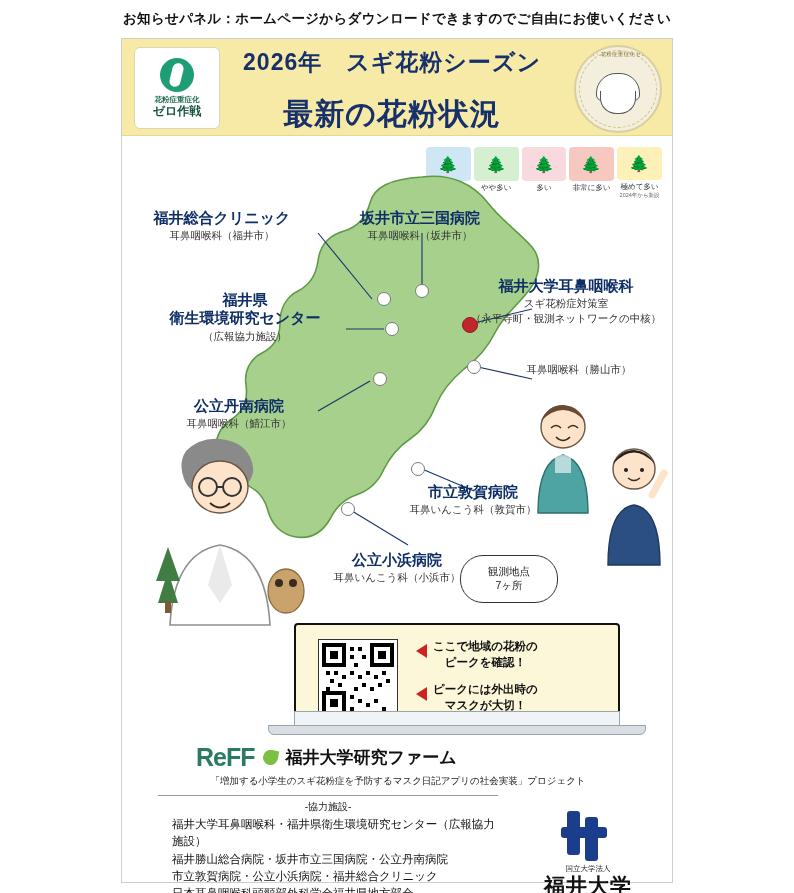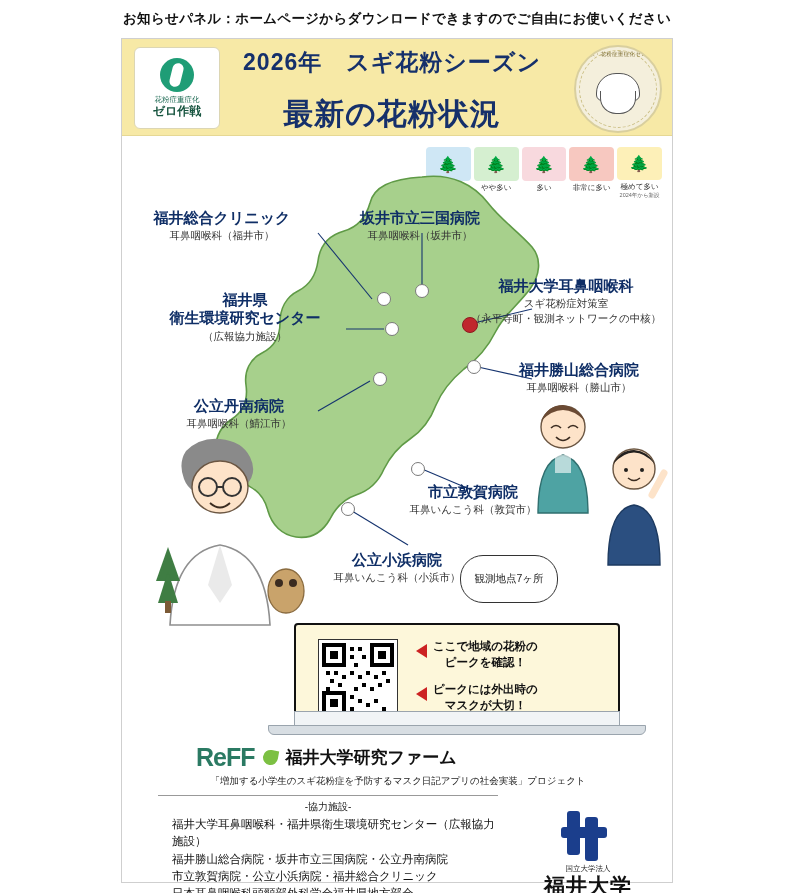--- a/index.html
+++ b/index.html
@@ -12,21 +12,21 @@
 
   
   .header{position:relative;height:96px;background:#f7e9a6;border-bottom:1px solid #e6d894;}
   .hdr-title{position:absolute;left:100px;top:8px;width:340px;text-align:center;color:#15306b;}
   .hdr-line1{font-size:23px;font-weight:bold;letter-spacing:1px;}
   .hdr-line2{font-size:30px;font-weight:bold;letter-spacing:1px;margin-top:16px;}
 
   .logo-left{position:absolute;left:12px;top:8px;width:84px;height:80px;border-radius:6px;background:#ffffff;border:1px solid #dcd6b4;display:flex;flex-direction:column;align-items:center;justify-content:center;}
   .logo-left .mark{width:34px;height:34px;border-radius:50%;background:#1f9d76;position:relative;}
   .logo-left .mark:after{content:"";position:absolute;left:11px;top:5px;width:11px;height:24px;border-radius:6px;background:#ffffff;transform:rotate(14deg);}
-  .logo-left .t1{font-size:7.5px;color:#1f6b55;margin-top:3px;font-weight:normal;}
+  .logo-left .t1{font-size:7.5px;color:#1f6b55;margin-top:3px;font-weight:bold;}
   .logo-left .t2{font-size:12px;color:#16543f;font-weight:bold;line-height:1.05;text-align:center;}
 
   .logo-right{position:absolute;right:10px;top:6px;width:84px;height:84px;border-radius:50%;background:#f4efdc;border:2px solid #d9cf9e;overflow:hidden;}
   .logo-right .ring{position:absolute;inset:3px;border-radius:50%;border:1px dashed #cbbf85;}
   .logo-right .cap{position:absolute;left:50%;top:26px;transform:translateX(-50%);width:42px;height:26px;border-radius:20px 20px 6px 6px;background:#ffffff;border:1.5px solid #555;}
   .logo-right .face{position:absolute;left:50%;top:44px;transform:translateX(-50%);width:34px;height:22px;border-radius:0 0 16px 16px;background:#ffffff;border:1.5px solid #555;border-top:none;}
   .logo-right .txt{position:absolute;left:0;top:4px;width:100%;text-align:center;font-size:5.6px;color:#7a6a2e;letter-spacing:.2px;}
 
   
   .legend{position:absolute;right:10px;top:108px;width:236px;height:52px;display:flex;gap:3px;}
@@ -37,21 +37,21 @@
 
   
   .maparea{position:absolute;left:0;top:100px;width:552px;height:490px;}
 
   svg.mapsvg{position:absolute;left:0;top:0;}
 
   .lbl{position:absolute;text-align:center;line-height:1.22;}
   .lbl .main{font-size:15px;font-weight:bold;color:#0f2e66;white-space:nowrap;}
   .lbl .sub{font-size:10.5px;color:#333;white-space:nowrap;margin-top:2px;}
 
-  .bubble{position:absolute;left:338px;top:416px;width:96px;height:46px;border-radius:23px;background:#ffffff;border:1.5px solid #333;display:flex;align-items:center;justify-content:center;}
+  .bubble{position:absolute;left:338px;top:416px;width:96px;height:46px;border-radius:23px;background:#ffffff;border:1.5px solid #333;display:flex;flex-direction:column;align-items:center;justify-content:center;}
   .bubble .b1{font-size:10.5px;color:#222;}
   .bubble .b2{font-size:10.5px;color:#222;}
 
   
   .qrpanel{position:absolute;left:172px;top:584px;width:322px;height:108px;background:#fdf7da;border:2px solid #111;border-radius:4px;text-align:center;}
   .qrbox{position:absolute;left:22px;top:14px;width:78px;height:78px;background:#ffffff;border:1px solid #333;}
   .qr-note{position:absolute;left:120px;top:14px;width:190px;}
   .qr-row{display:flex;align-items:flex-start;gap:6px;margin-bottom:12px;}
   .tri{width:0;height:0;border-top:7px solid transparent;border-bottom:7px solid transparent;border-right:11px solid #cc2222;margin-top:5px;flex:none;}
   .qr-row .tx{font-size:11.5px;font-weight:bold;color:#111;line-height:1.35;}
@@ -189,21 +189,20 @@
         <div class="sub">（広報協力施設）</div>
       </div>
 
       <div class="lbl" style="left:336px;top:138px;width:216px;">
         <div class="main">福井大学耳鼻咽喉科</div>
         <div class="sub">スギ花粉症対策室</div>
         <div class="sub">（永平寺町・観測ネットワークの中核）</div>
       </div>
 
       <div class="lbl" style="left:362px;top:222px;width:190px;">
-        <div class="main">福井勝山総合病院</div>
         <div class="sub">耳鼻咽喉科（勝山市）</div>
       </div>
 
       <div class="lbl" style="left:22px;top:258px;width:190px;">
         <div class="main">公立丹南病院</div>
         <div class="sub">耳鼻咽喉科（鯖江市）</div>
       </div>
 
       <div class="lbl" style="left:248px;top:344px;width:206px;">
         <div class="main">市立敦賀病院</div>

